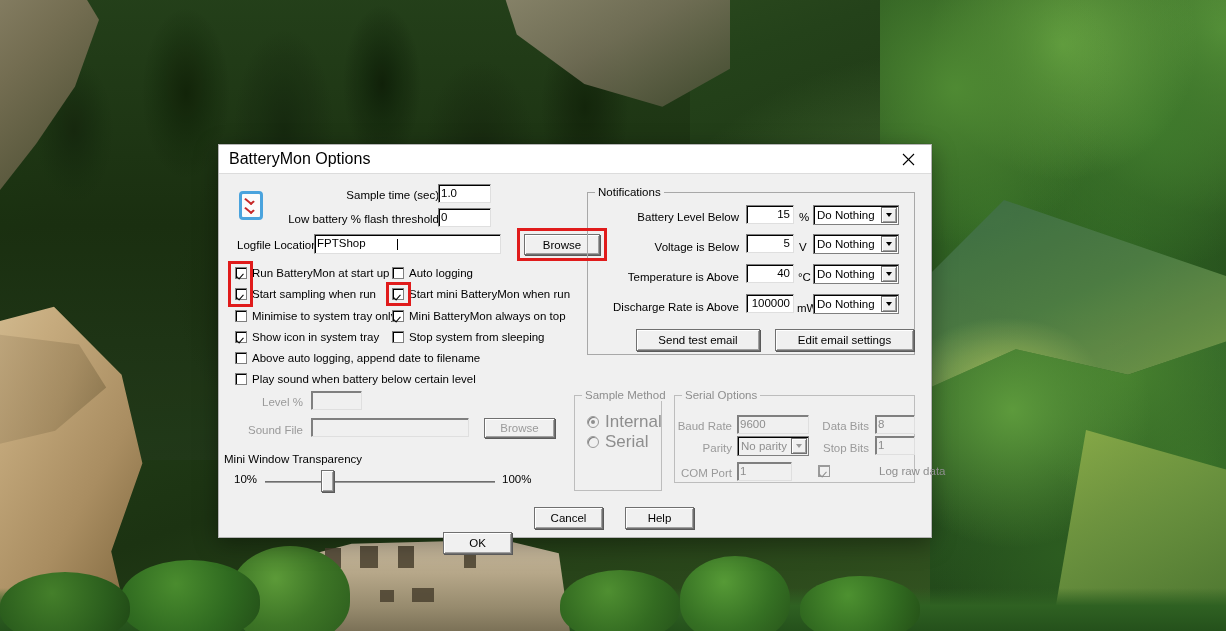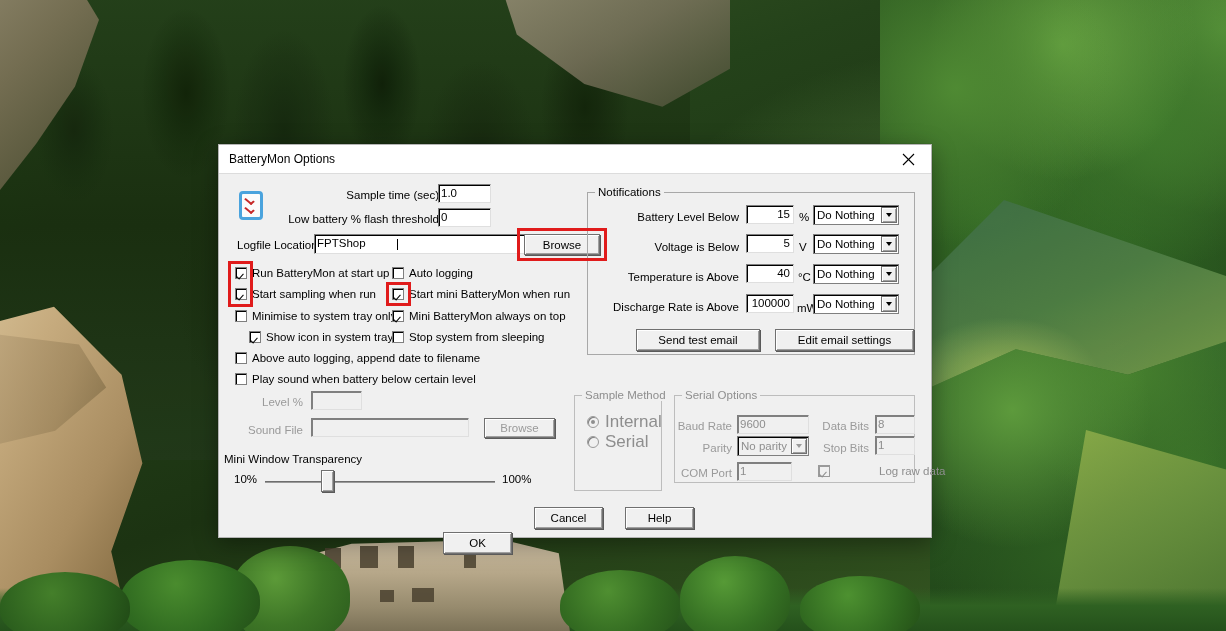--- a/index.html
+++ b/index.html
@@ -136,21 +136,21 @@
     background:#f0f0f0;
     border:1px solid #b4b4b4;
     box-shadow:0 0 1px rgba(0,0,0,.35), 0 6px 22px rgba(0,0,0,.35);
     font-size:11px; color:#000;
   }
   #titlebar {
     height:28px; background:#ffffff; position:relative;
     display:flex; align-items:center;
   }
   #title-text {
-    margin-left:10px; font-size:12px; color:#000;
+    margin-left:10px; font-size:16px; color:#000;
     font-family:"Liberation Sans", sans-serif;
   }
   #close-btn {
     position:absolute; right:0; top:0; width:46px; height:28px;
     display:flex; align-items:center; justify-content:center;
     cursor:pointer;
   }
   #close-btn svg { display:block; }
 
   #client {
@@ -333,39 +333,39 @@
       <div class="chk" style="left:9px; top:18px;"></div>
     </div>
 
     <div class="lbl right" style="left:90px; top:14px; width:130px;">Sample time (sec)</div>
     <div class="tbox" style="left:219px; top:10px; width:53px; height:19px;">1.0</div>
 
     <div class="lbl right" style="left:56px; top:38px; width:164px;">Low battery % flash threshold</div>
     <div class="tbox" style="left:219px; top:34px; width:53px; height:19px;">0</div>
 
     <div class="lbl" style="left:18px; top:64px;">Logfile Location</div>
-    <div class="tbox" style="left:95px; top:60px; width:212px; height:20px;gap:30px;">
+    <div class="tbox" style="left:95px; top:60px; width:187px; height:20px;gap:30px;">
       <span>FPTShop</span>
         <span class="caret"></span>
     </div>
     <div class="btn" style="left:305px; top:60px; width:76px; height:21px;">Browse</div>
 
     <div class="cb" style="left:16px; top:93px;">
       <span class="box on"></span>
       <span class="t">Run BatteryMon at start up</span>
     </div>
     <div class="cb" style="left:16px; top:114px;">
       <span class="box on"></span>
       <span class="t">Start sampling when run</span>
     </div>
     <div class="cb" style="left:16px; top:136px;">
       <span class="box"></span>
       <span class="t">Minimise to system tray only</span>
     </div>
-    <div class="cb" style="left:16px; top:157px;margin-left:14px;">
+    <div class="cb" style="left:16px; top:157px;">
       <span class="box on"></span>
       <span class="t">Show icon in system tray</span>
     </div>
     <div class="cb" style="left:16px; top:178px;">
       <span class="box"></span>
       <span class="t">Above auto logging, append date to filename</span>
     </div>
     <div class="cb" style="left:16px; top:199px;">
       <span class="box"></span>
       <span class="t">Play sound when battery below certain level</span>

